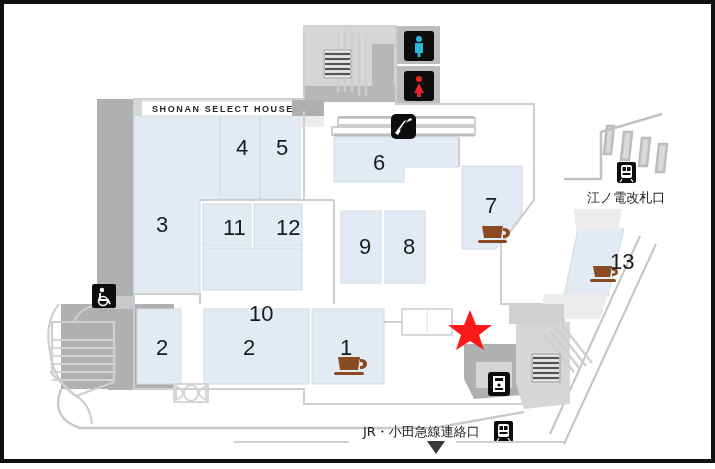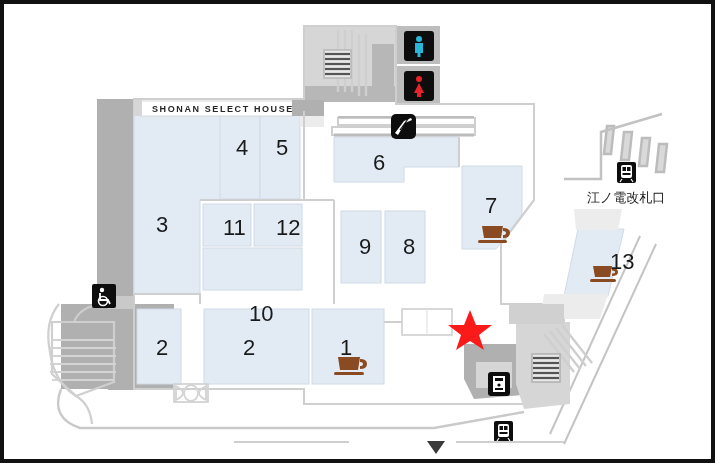--- a/index.html
+++ b/index.html
@@ -270,14 +270,15 @@
   <div class="lbl room-num" style="left:152px;top:331px;">2</div>
   <div class="lbl room-num" style="left:239px;top:331px;">2</div>
   <div class="lbl room-num" style="left:336px;top:331px;">1</div>
   <div class="lbl room-num" style="left:369px;top:146px;">6</div>
   <div class="lbl room-num" style="left:355px;top:230px;">9</div>
   <div class="lbl room-num" style="left:399px;top:230px;">8</div>
   <div class="lbl room-num" style="left:481px;top:189px;">7</div>
   <div class="lbl room-num" style="left:606px;top:245px;">13</div>
 
   <div class="lbl jp" style="left:583px;top:185px;">江ノ電改札口</div>
+  <div class="lbl jp" style="left:359px;top:419px;">JR・小田急線連絡口</div>
 
 </div>
 
 </body></html>

